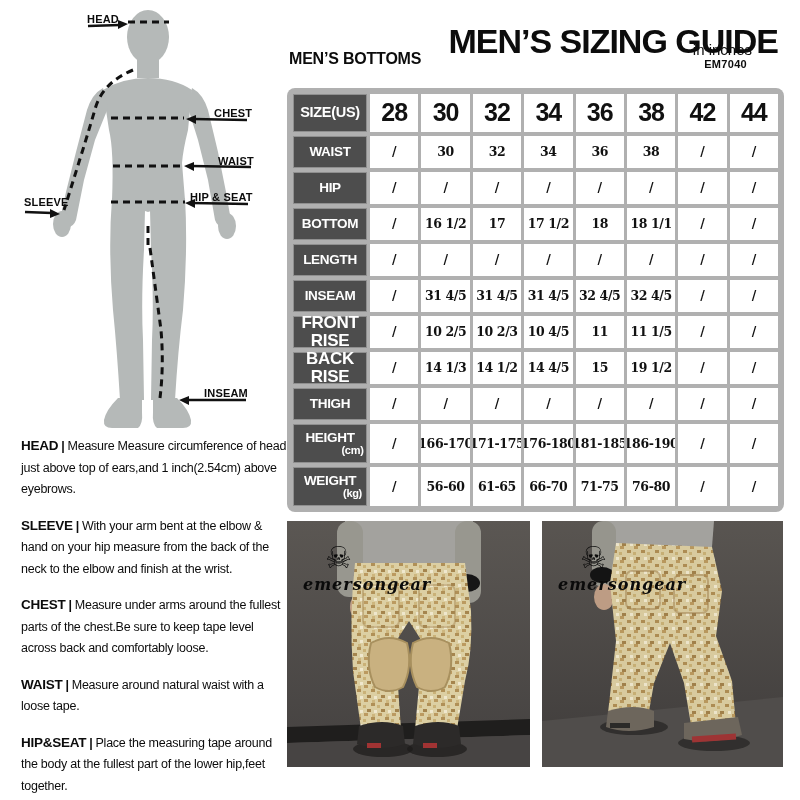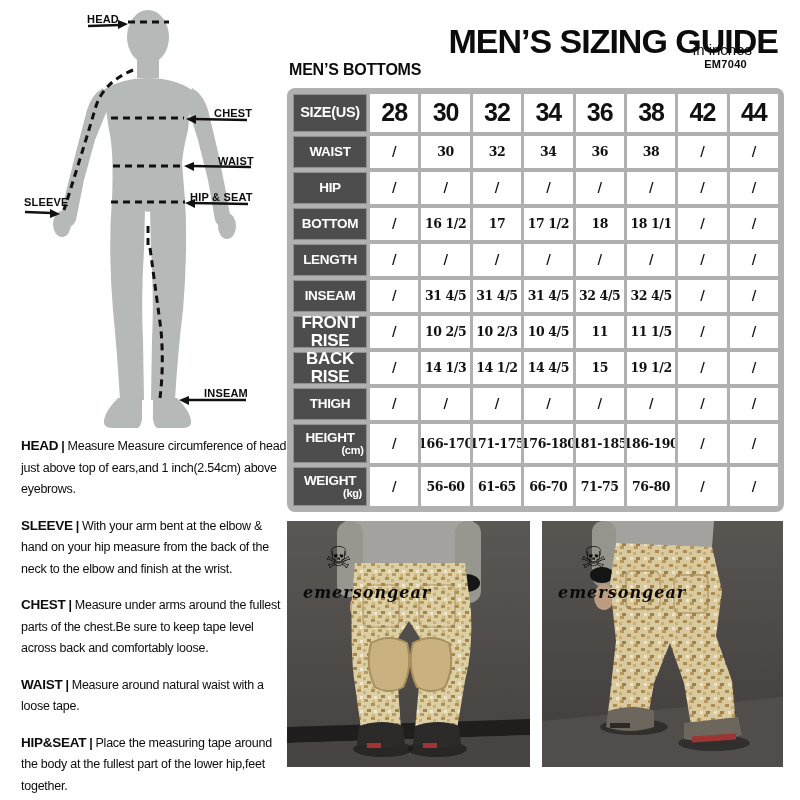--- a/index.html
+++ b/index.html
@@ -5,21 +5,21 @@
   * { margin:0; padding:0; box-sizing:border-box; }
   html,body { background:#fff; }
   .page {
     position:relative; width:800px; height:800px; background:#ffffff;
     font-family:"Liberation Sans", sans-serif; color:#0c0c0c; overflow:hidden;
   }
   
   .title { position:absolute; top:22px; right:22px; font-size:34px; font-weight:bold; letter-spacing:-1px; white-space:nowrap; }
   .unit-note { position:absolute; top:41px; right:48px; font-size:15px; }
   .model { position:absolute; top:58px; right:53px; font-size:11px; font-weight:bold; letter-spacing:.3px; }
-  .section-title { position:absolute; top:61px; left:289px; font-size:16px; font-weight:bold; letter-spacing:-.2px; }
+  .section-title { position:absolute; top:50px; left:289px; font-size:16px; font-weight:bold; letter-spacing:-.2px; }
 
   
   .diagram { position:absolute; left:0; top:0; width:287px; height:432px; }
   .diagram svg { position:absolute; left:0; top:0; }
   .dlabel { position:absolute; font-size:11px; font-weight:bold; letter-spacing:.2px; white-space:nowrap; }
   .lbl-head { left:87px; top:13px; }
   .lbl-chest { left:214px; top:107px; }
   .lbl-waist { left:218px; top:155px; }
   .lbl-hipseat { left:190px; top:191px; }
   .lbl-sleeve { left:24px; top:196px; }
@@ -57,21 +57,21 @@
   }
   .t-header .t-cell { font-family:Liberation Sans, sans-serif; font-size:25px; font-weight:bold; letter-spacing:-1px; }
 
   
   .photo { position:absolute; top:521px; height:246px; overflow:hidden; }
   .photo-front { left:287px; width:243px; }
   .photo-rear { left:542px; width:241px; }
   .photo svg { display:block; }
   .watermark { position:absolute; left:16px; top:22px; color:#0a0a0a; }
   .watermark .skull { font-size:30px; line-height:1; display:block; margin-left:22px; font-family:"DejaVu Sans", sans-serif; }
-  .watermark .brand { font-family:"DejaVu Serif", serif; font-weight:bold; font-style:italic; font-size:16px; letter-spacing:1px; display:block; margin-top:10px; }
+  .watermark .brand { font-family:"DejaVu Serif", serif; font-weight:bold; font-style:italic; font-size:16px; letter-spacing:1px; display:block; margin-top:2px; }
 </style>
 </head>
 <body>
 
 <div class="page">
 
   <div class="title">MEN’S SIZING GUIDE</div>
   <div class="unit-note">in inches</div>
   <div class="model">EM7040</div>
   <div class="section-title">MEN’S BOTTOMS</div>

